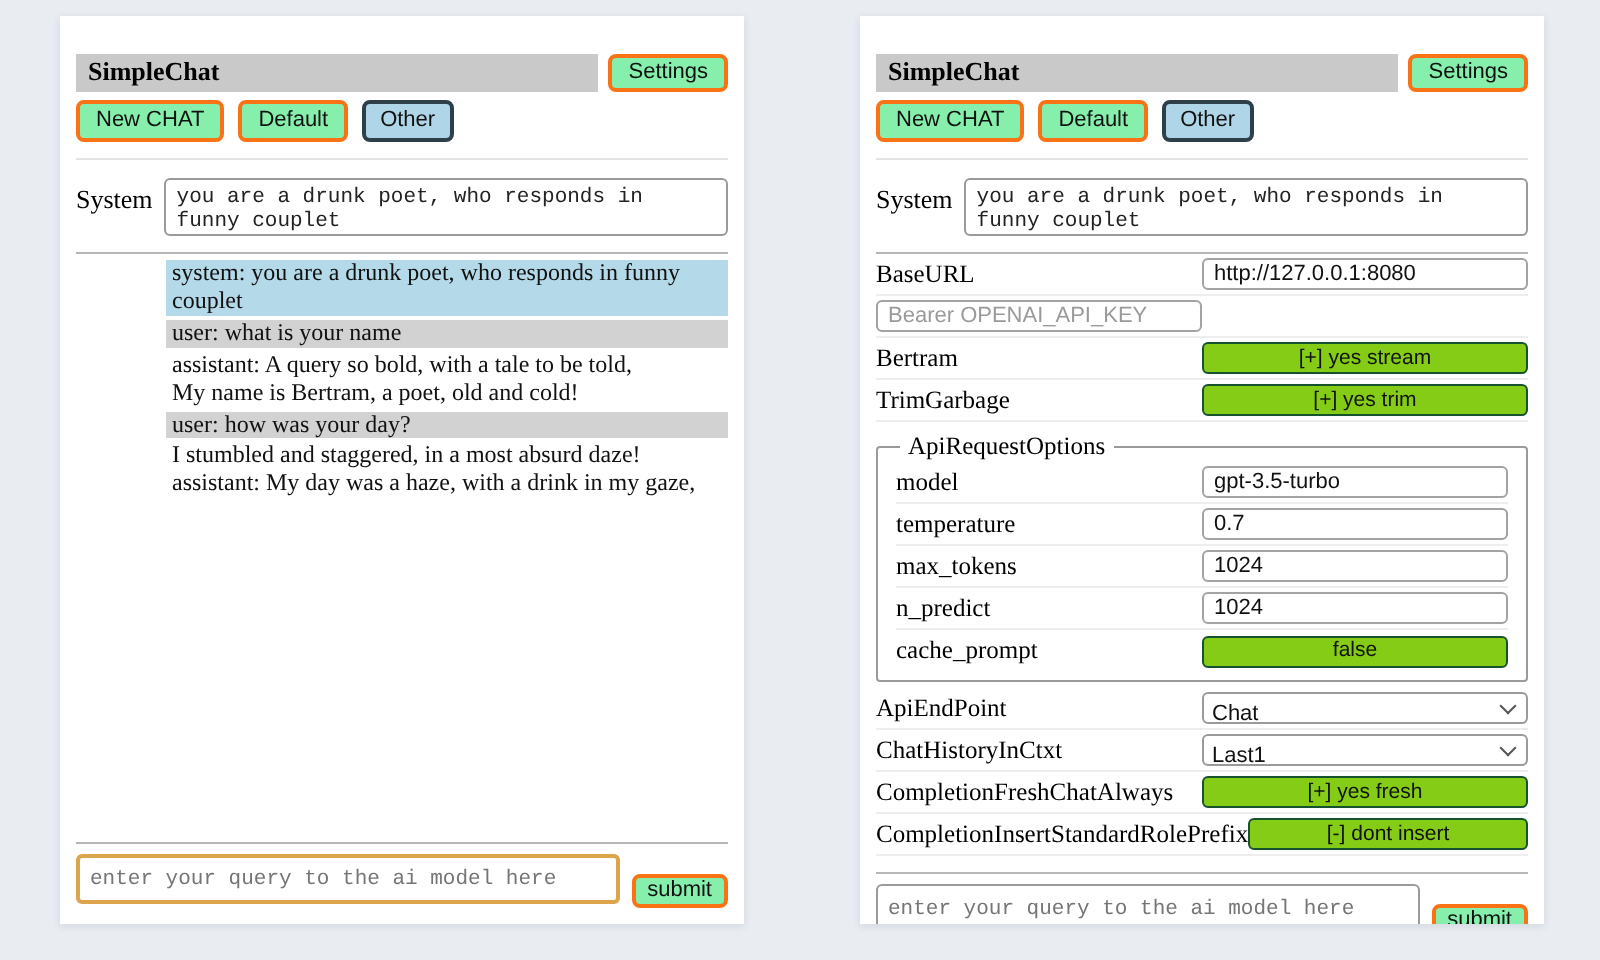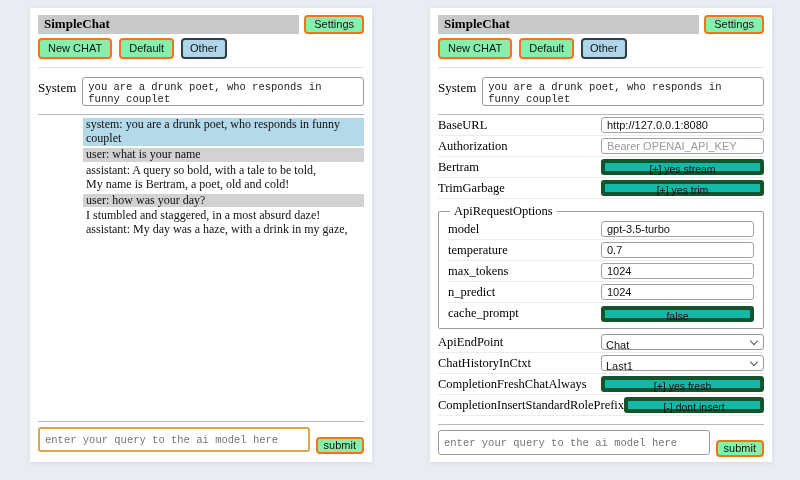--- a/index.html
+++ b/index.html
@@ -9,21 +9,21 @@
     font-family: "Liberation Serif", serif;
     display: flex;
     gap: 58px;
     padding: 8px 28px 0 30px;
   }
   .panel {
     width: 356px;
     height: 454px;
     background: #ffffff;
     box-shadow: 0 1px 4px rgba(40,60,90,0.12);
-    padding: 7px 8px 0 8px;
+    padding: 19px 8px 0 8px;
     display: flex;
     flex-direction: column;
     overflow: hidden;
   }
   
   .title-row { display: flex; gap: 5px; align-items: stretch; }
   .titlebar {
     flex: 1;
     background: #c9c9c9;
     font-size: 13px;
@@ -119,22 +119,22 @@
     border-radius: 3px;
     color: #111;
   }
   .ctl input::placeholder { color: #9a9a9a; }
   .ctl button.toggle {
     width: 100%;
     height: 16px;
     font-size: 10.5px;
     line-height: 13px;
     padding: 0;
-    background: #14b8a6;
-    border: 4px solid #14532d;
+    background: #84cc16;
+    border: 1px solid #14532d;
     border-radius: 3px;
   }
   .selwrap {
     position: relative;
     width: 100%;
     height: 16px;
     border: 1px solid #9a9a9a;
     border-radius: 3px;
     background: #fff;
   }
@@ -234,21 +234,20 @@
   <hr class="sep">
 
   <div class="srow">
     <span class="slbl">BaseURL</span>
     <span class="ctl">
         <input type="text" value="http://127.0.0.1:8080" style="">
       </span>
   </div>
 
   <div class="srow">
-    <span class="slbl">Authorization</span>
     <span class="ctl">
         <input type="text" placeholder="Bearer OPENAI_API_KEY" style="">
       </span>
   </div>
 
   <div class="srow">
     <span class="slbl">Bertram</span>
     <span class="ctl">
         <button class="toggle">[+] yes stream</button>
       </span>

